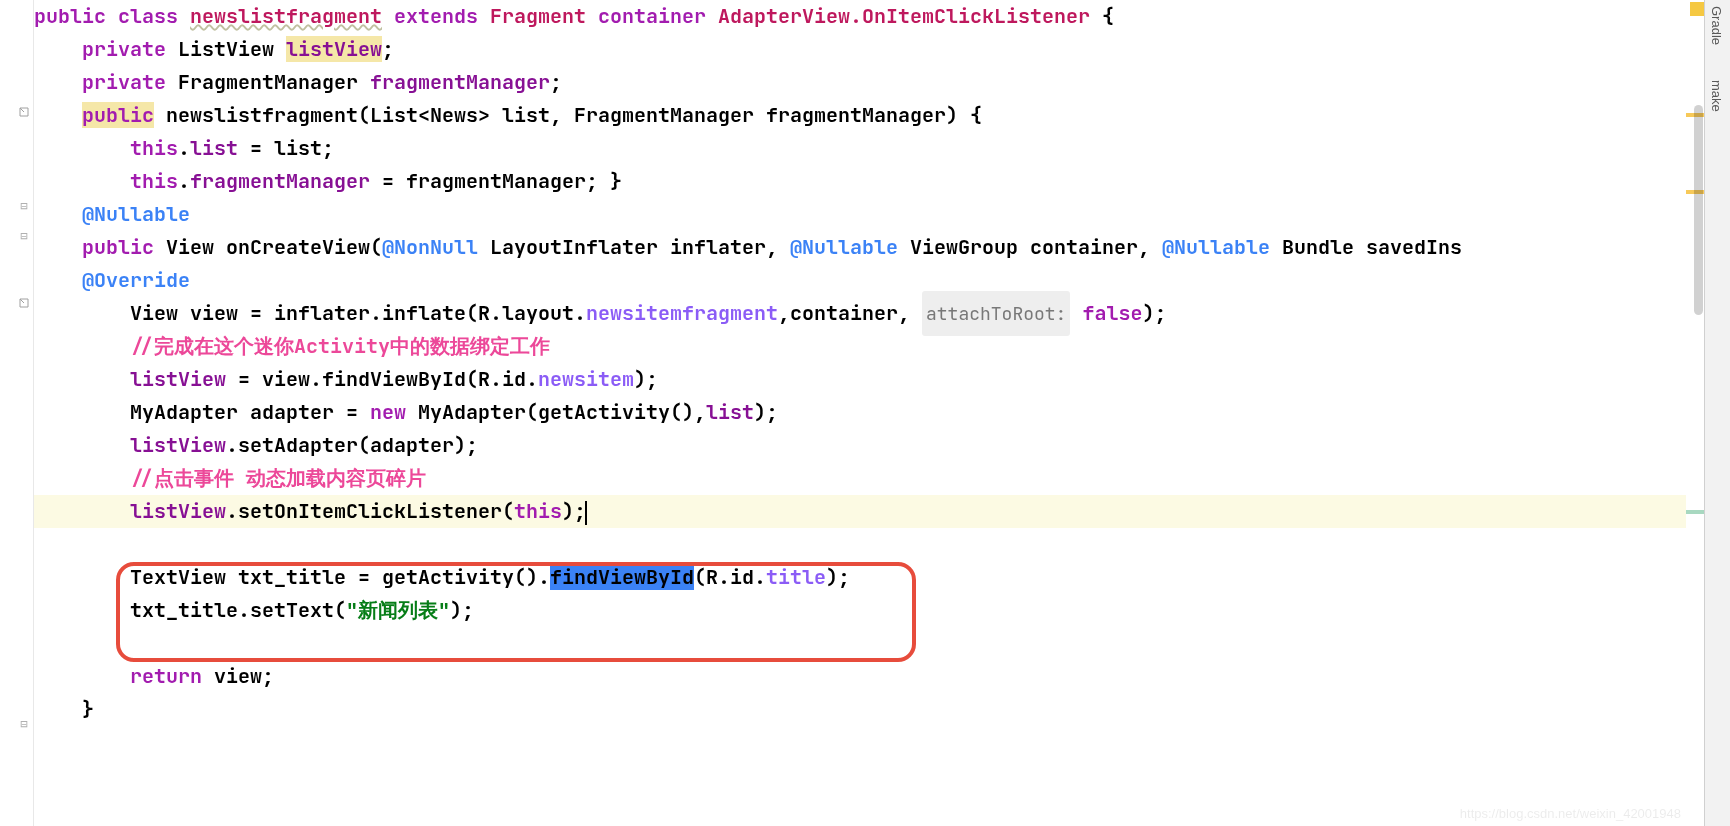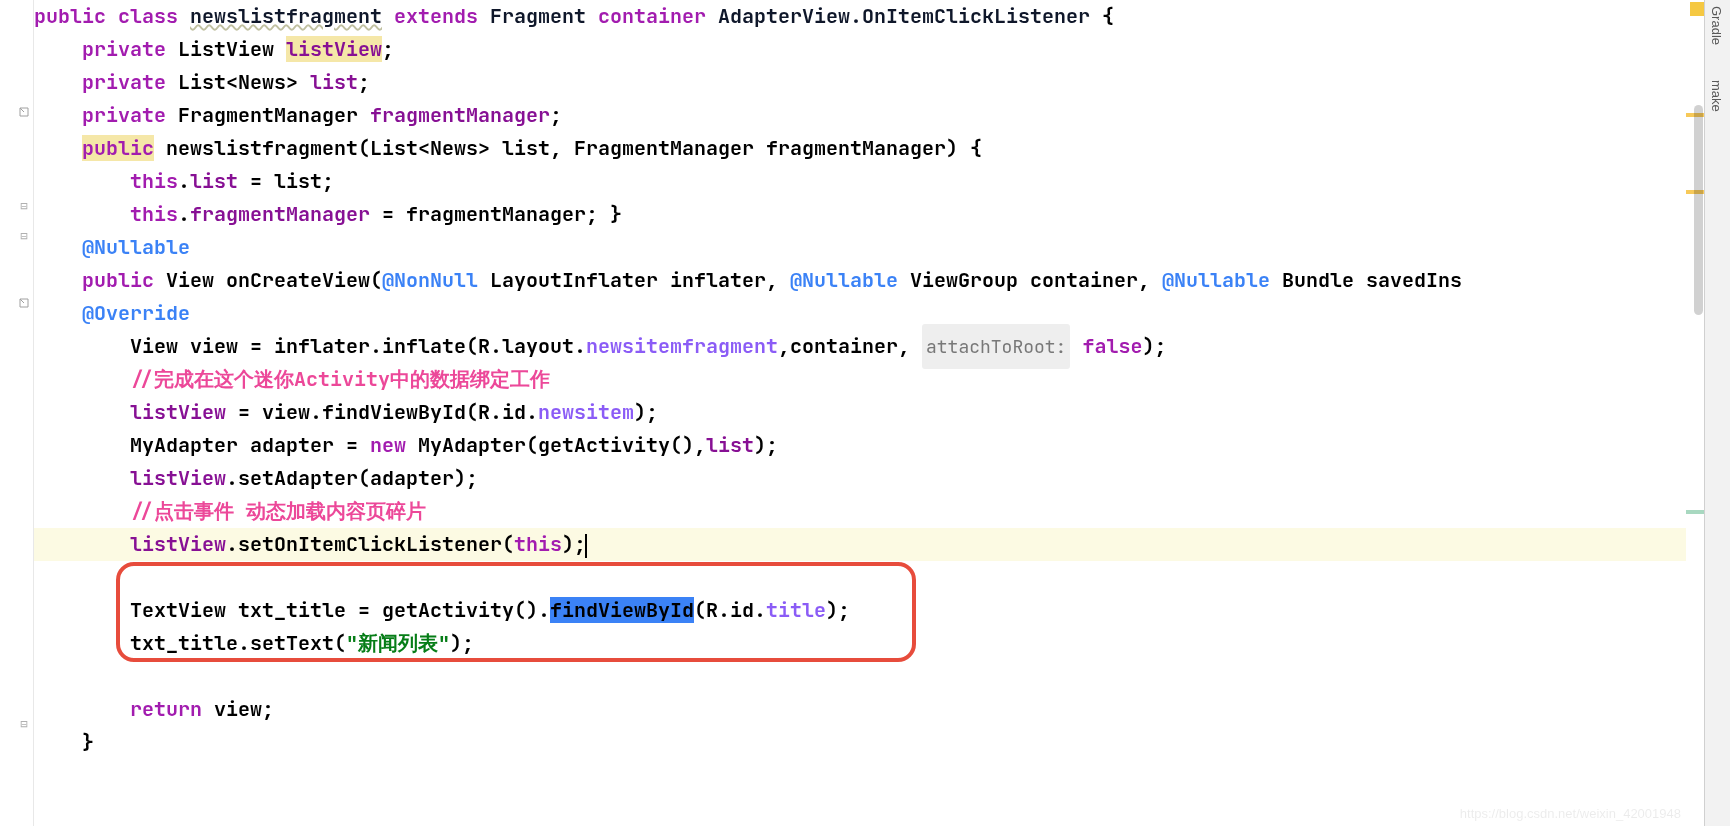--- a/index.html
+++ b/index.html
@@ -45,21 +45,21 @@
       height: 33px;
       line-height: 33px;
       white-space: pre;
       padding-left: 0;
       font-weight: 600;
     }
     .highlight-line {
       background: #fcfae3;
     }
     .kw { color: #a21caf; font-weight: 700; }
-    .cls { color: #0f172a; text-align: right; }
+    .cls { color: #be185d; text-align: right; }
     .fld { color: #871094; }
     .fld-i { color: #8b5cf6; }
     .ann { color: #3b82f6; }
     .cmt { color: #ec4899; }
     .str { color: #067d17; font-weight: 700; }
     .param-hint { 
       color: #787878; 
       background: #eeeeee;
       padding: 11px 4px;
       border-radius: 3px;
@@ -155,21 +155,20 @@
     <svg class="open-brace-icon" viewBox="0 0 12 12">
         <path d="M2 3 L10 3 L10 11 L2 11 Z M2 3 L6 7" fill="none" stroke="#a0a0a0" stroke-width="1"></path>
       </svg>
   </div>
   <div class="fold-icon" style="top:718px">⊟</div>
 </div>
 
 <div class="editor">
   <div class="code-line"><span class="kw">public</span> <span class="kw">class</span> <span class="cls" style="text-decoration: underline wavy #c0c0a0;">newslistfragment</span> <span class="kw">extends</span> <span class="cls">Fragment</span> <span class="kw">container</span> <span class="cls">AdapterView.OnItemClickListener</span><span> {</span></div>
   <div class="code-line">    <span class="kw">private</span> <span>ListView</span> <span class="fld hl-yellow">listView</span><span>;</span></div>
-  <div class="code-line">    <span class="kw">private</span> <span>List&lt;News&gt;</span> <span class="fld">list</span><span>;</span></div>
   <div class="code-line">    <span class="kw">private</span> <span>FragmentManager</span> <span class="fld">fragmentManager</span><span>;</span></div>
   <div class="code-line">    <span class="kw hl-yellow">public</span> <span>newslistfragment(List&lt;News&gt; list, FragmentManager fragmentManager) {</span></div>
   <div class="code-line">        <span class="kw">this</span><span>.</span><span class="fld">list</span><span> = list;</span></div>
   <div class="code-line">        <span class="kw">this</span><span>.</span><span class="fld">fragmentManager</span><span> = fragmentManager; }</span></div>
   <div class="code-line">    <span class="ann">@Nullable</span></div>
   <div class="code-line">    <span class="kw">public</span> <span>View</span> <span>onCreateView(</span><span class="ann">@NonNull</span><span> LayoutInflater inflater, </span><span class="ann">@Nullable</span><span> ViewGroup container, </span><span class="ann">@Nullable</span><span> Bundle savedIns</span></div>
   <div class="code-line">    <span class="ann">@Override</span></div>
   <div class="code-line">        <span>View view = inflater.inflate(R.layout.</span><span class="fld-i">newsitemfragment</span><span>,container, </span><span class="param-hint">attachToRoot:</span> <span class="kw">false</span><span>);</span></div>
   <div class="code-line">        <span class="cmt">//完成在这个迷你Activity中的数据绑定工作</span></div>
   <div class="code-line">        <span class="fld">listView</span><span> = view.findViewById(R.id.</span><span class="fld-i">newsitem</span><span>);</span></div>

